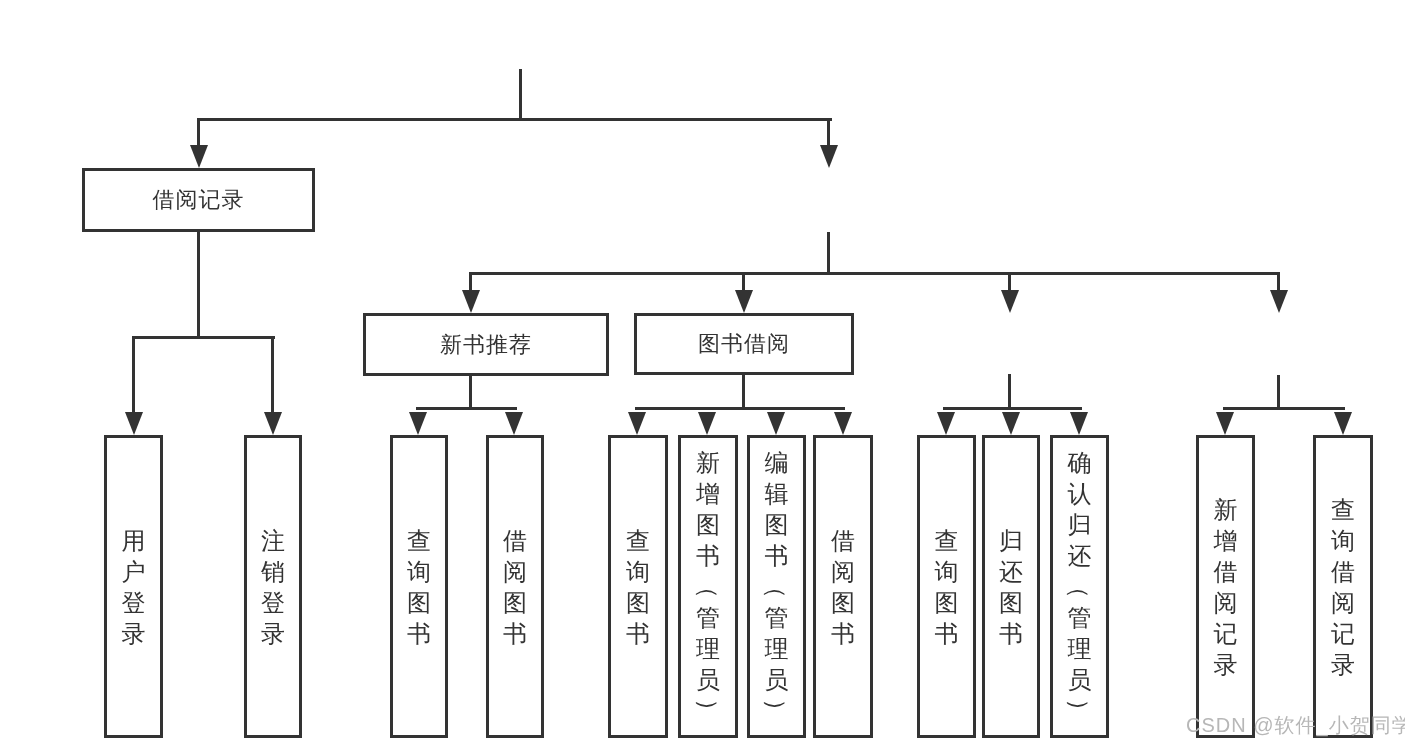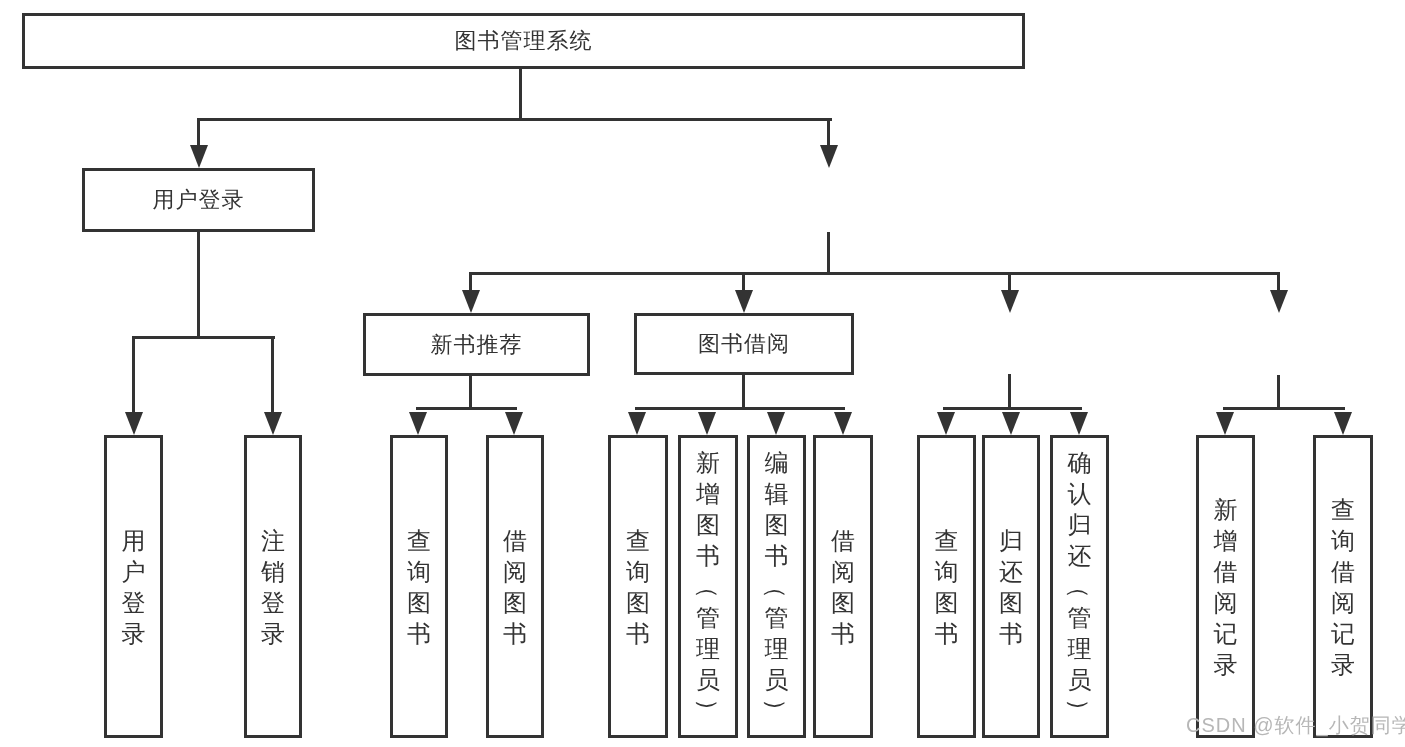--- a/index.html
+++ b/index.html
@@ -50,25 +50,24 @@
     letter-spacing:1px;
     z-index:5;
     white-space:nowrap;
   }
 </style>
 </head>
 <body>
 
 <div class="canvas">
 
-  <div class="hbox" style="left:22px;top:13px;width:1003px;height:56px;">图书管理系统</div>
-
-  <div class="hbox" style="left:82px;top:168px;width:233px;height:64px;">用户登录</div>
-
-  <div class="hbox" style="left:363px;top:313px;width:227px;height:63px;">新书推荐</div>
+
+  <div class="hbox" style="left:82px;top:168px;width:233px;height:64px;">借阅记录</div>
+
+  <div class="hbox" style="left:363px;top:313px;width:246px;height:63px;">新书推荐</div>
   <div class="hbox" style="left:634px;top:313px;width:220px;height:62px;">图书借阅</div>
 
   <div class="vbox vlabel" style="left:104px;top:435px;width:59px;height:303px;">
       <div class="vchar">用</div>
       <div class="vchar">户</div>
       <div class="vchar">登</div>
       <div class="vchar">录</div>
     </div>
   <div class="vbox vlabel" style="left:244px;top:435px;width:58px;height:303px;">
       <div class="vchar">注</div>

